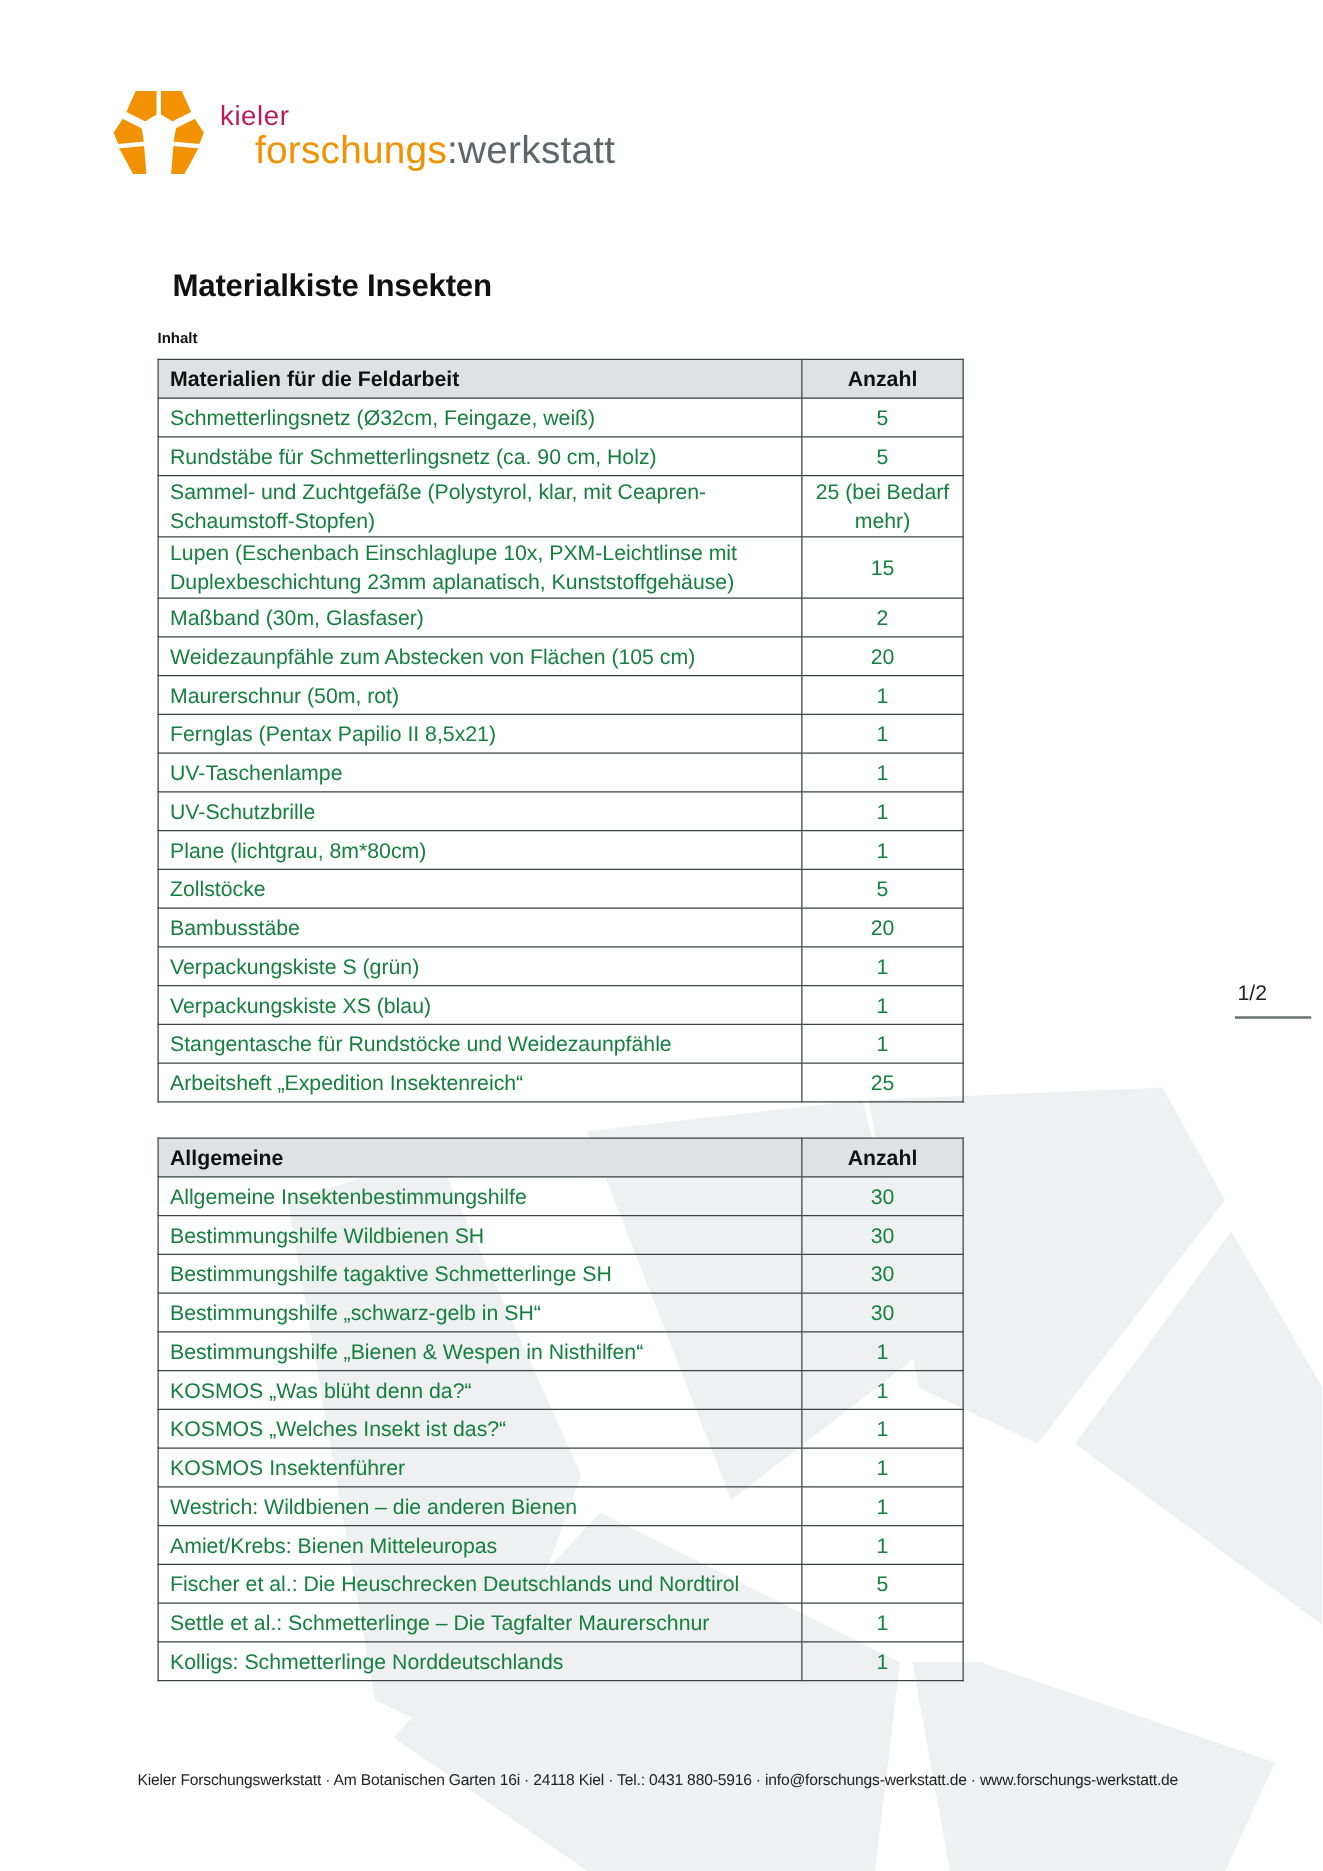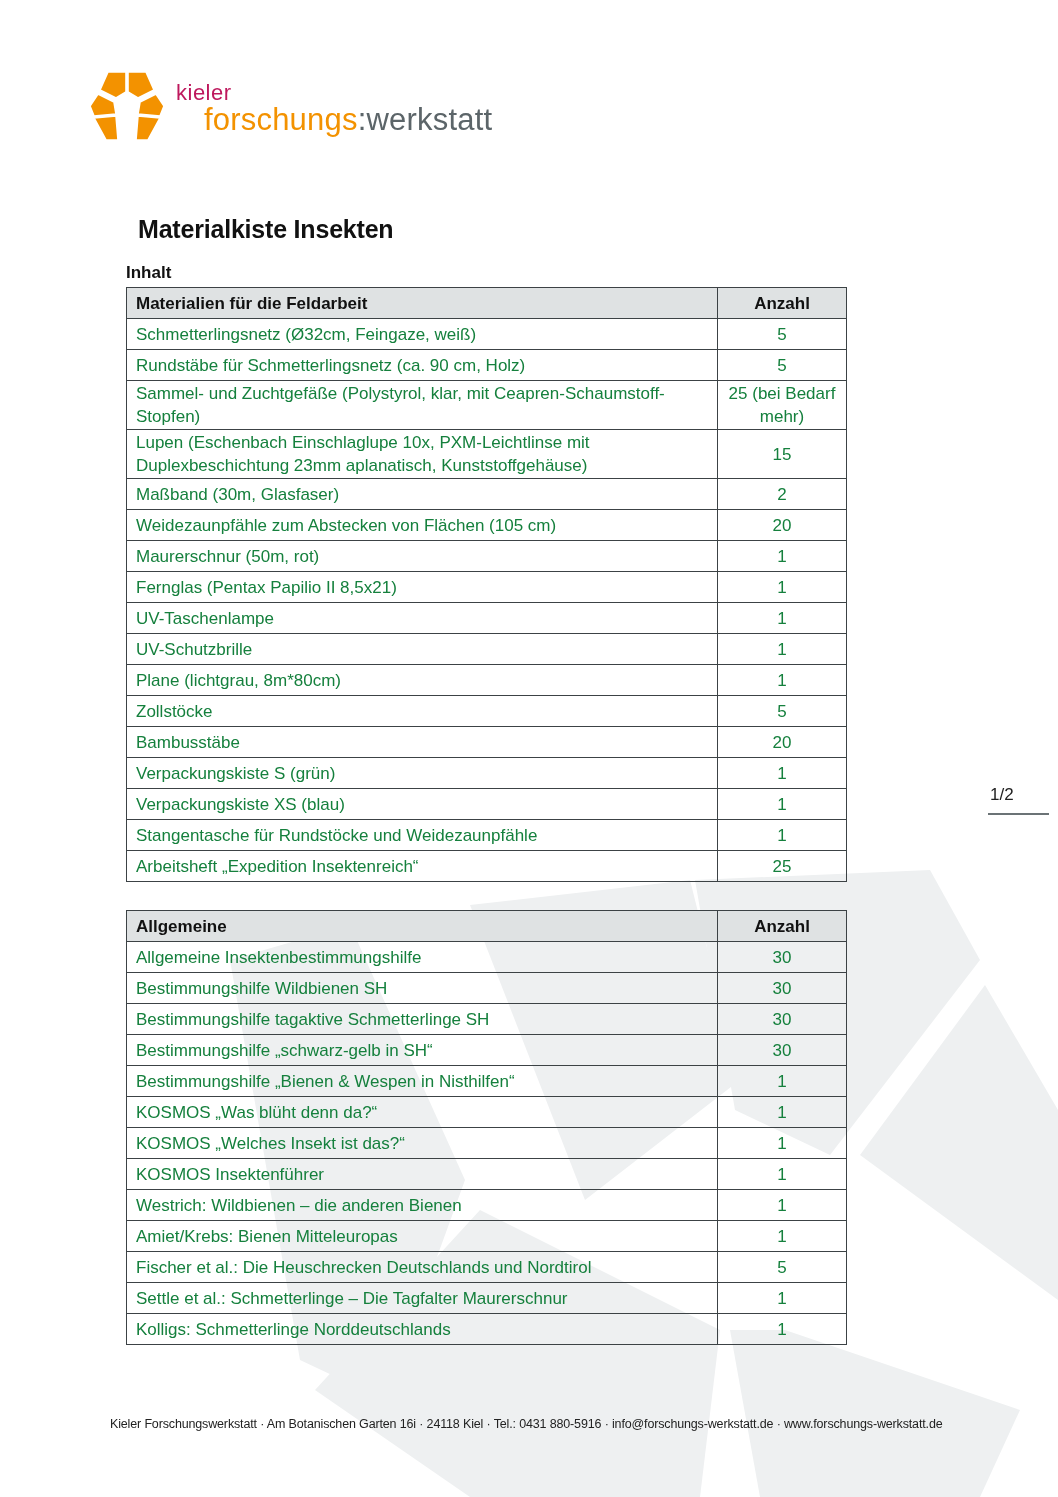--- a/index.html
+++ b/index.html
@@ -19,24 +19,24 @@
     .logo-name {
       position: absolute; left: 76px; top: 34px; font-size: 31px; white-space: nowrap; letter-spacing: 0.2px;
     }
     .logo-name .a { color: #f39200; margin-left: 40px; }
     .logo-name .b { color: #5c6569; }
     h1 {
       position: absolute; left: 126px; top: 203px; margin: 12px; font-size: 25px; font-weight: bold; color: #111;
       letter-spacing: -0.2px; z-index: 1;
     }
     .section-label {
-      position: absolute; left: 126px; top: 263px; font-size: 17px; font-weight: bold; color: #111; z-index: 1;
+      position: absolute; left: 126px; top: 263px; font-size: 12px; font-weight: bold; color: #111; z-index: 1;
     }
     table {
-      position: absolute; left: 126px; width: 721px; border-collapse: collapse; z-index: 1;
+      position: absolute; left: 126px; width: 645px; border-collapse: collapse; z-index: 1;
       font-size: 17px; background: transparent;
     }
     table.t1 { top: 287px; }
     table.t2 { top: 910px; }
     th, td {
       border: 1.5px solid #3c4245; padding: 0 9px; text-align: left; vertical-align: middle;
       line-height: 23px; height: 30px;
     }
     th { background: #dfe2e3; font-weight: bold; color: #111; }
     td.qty, th.qty { width: 120px; text-align: center; padding: 0 4px; }

